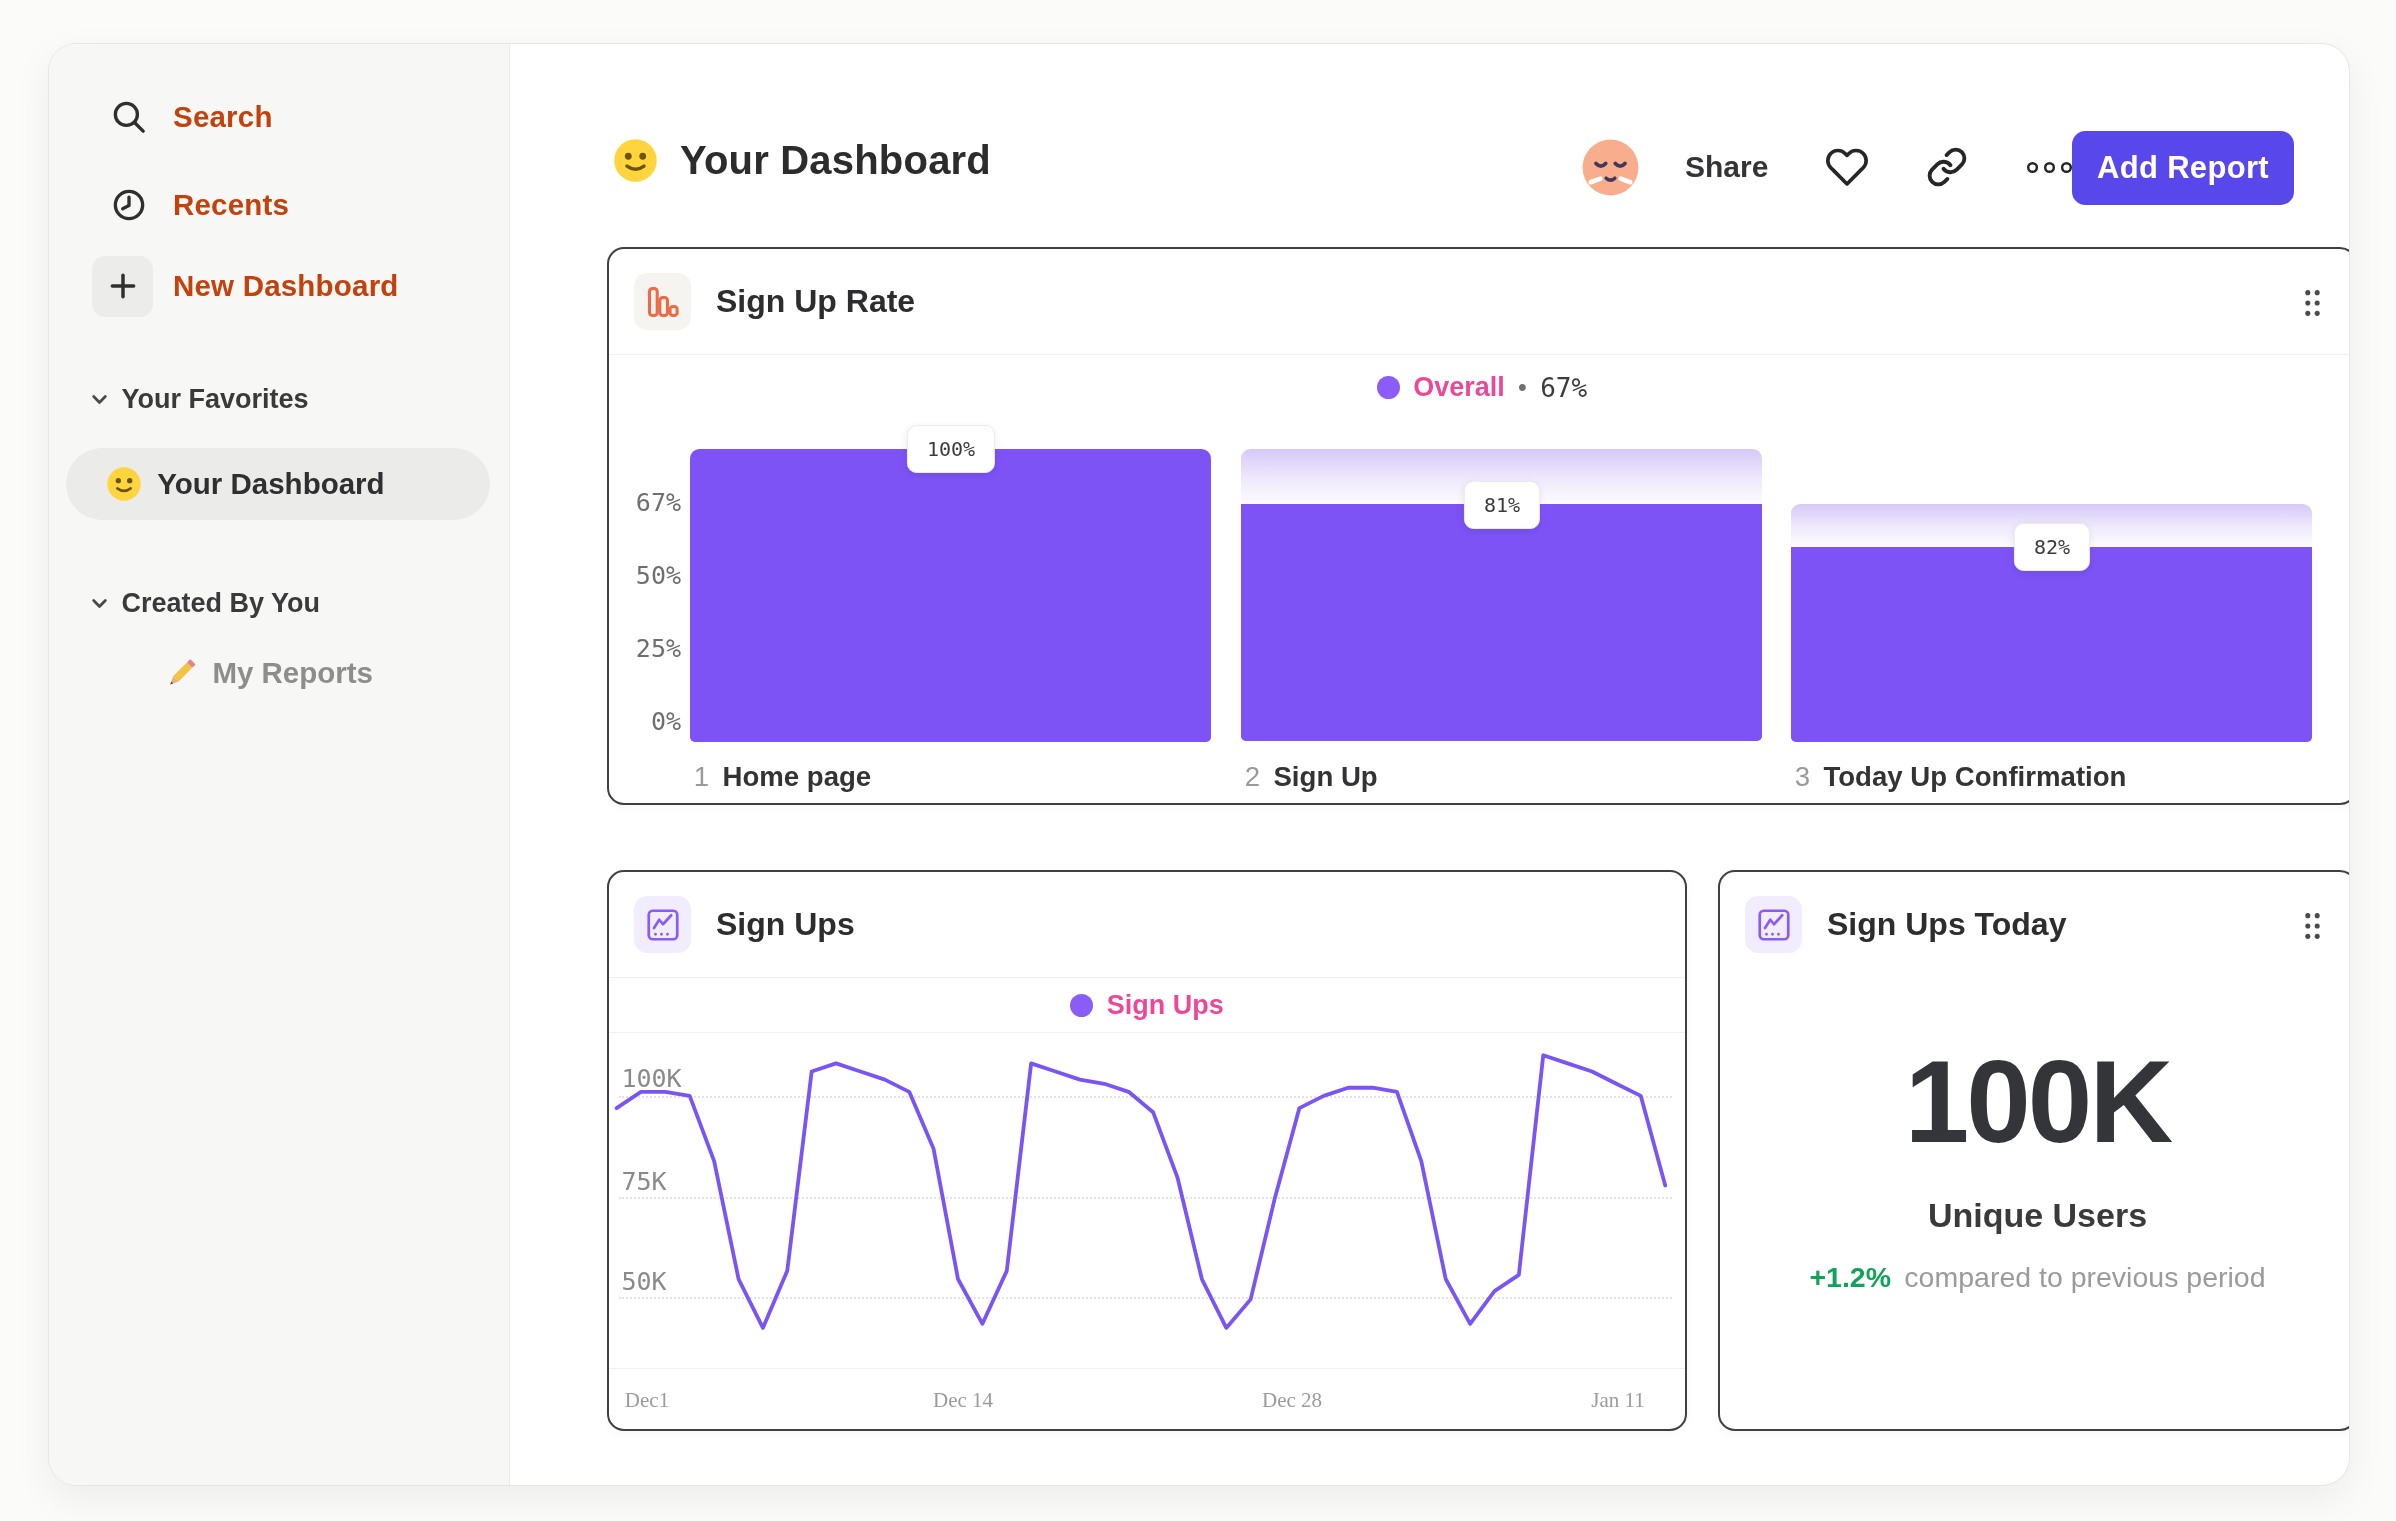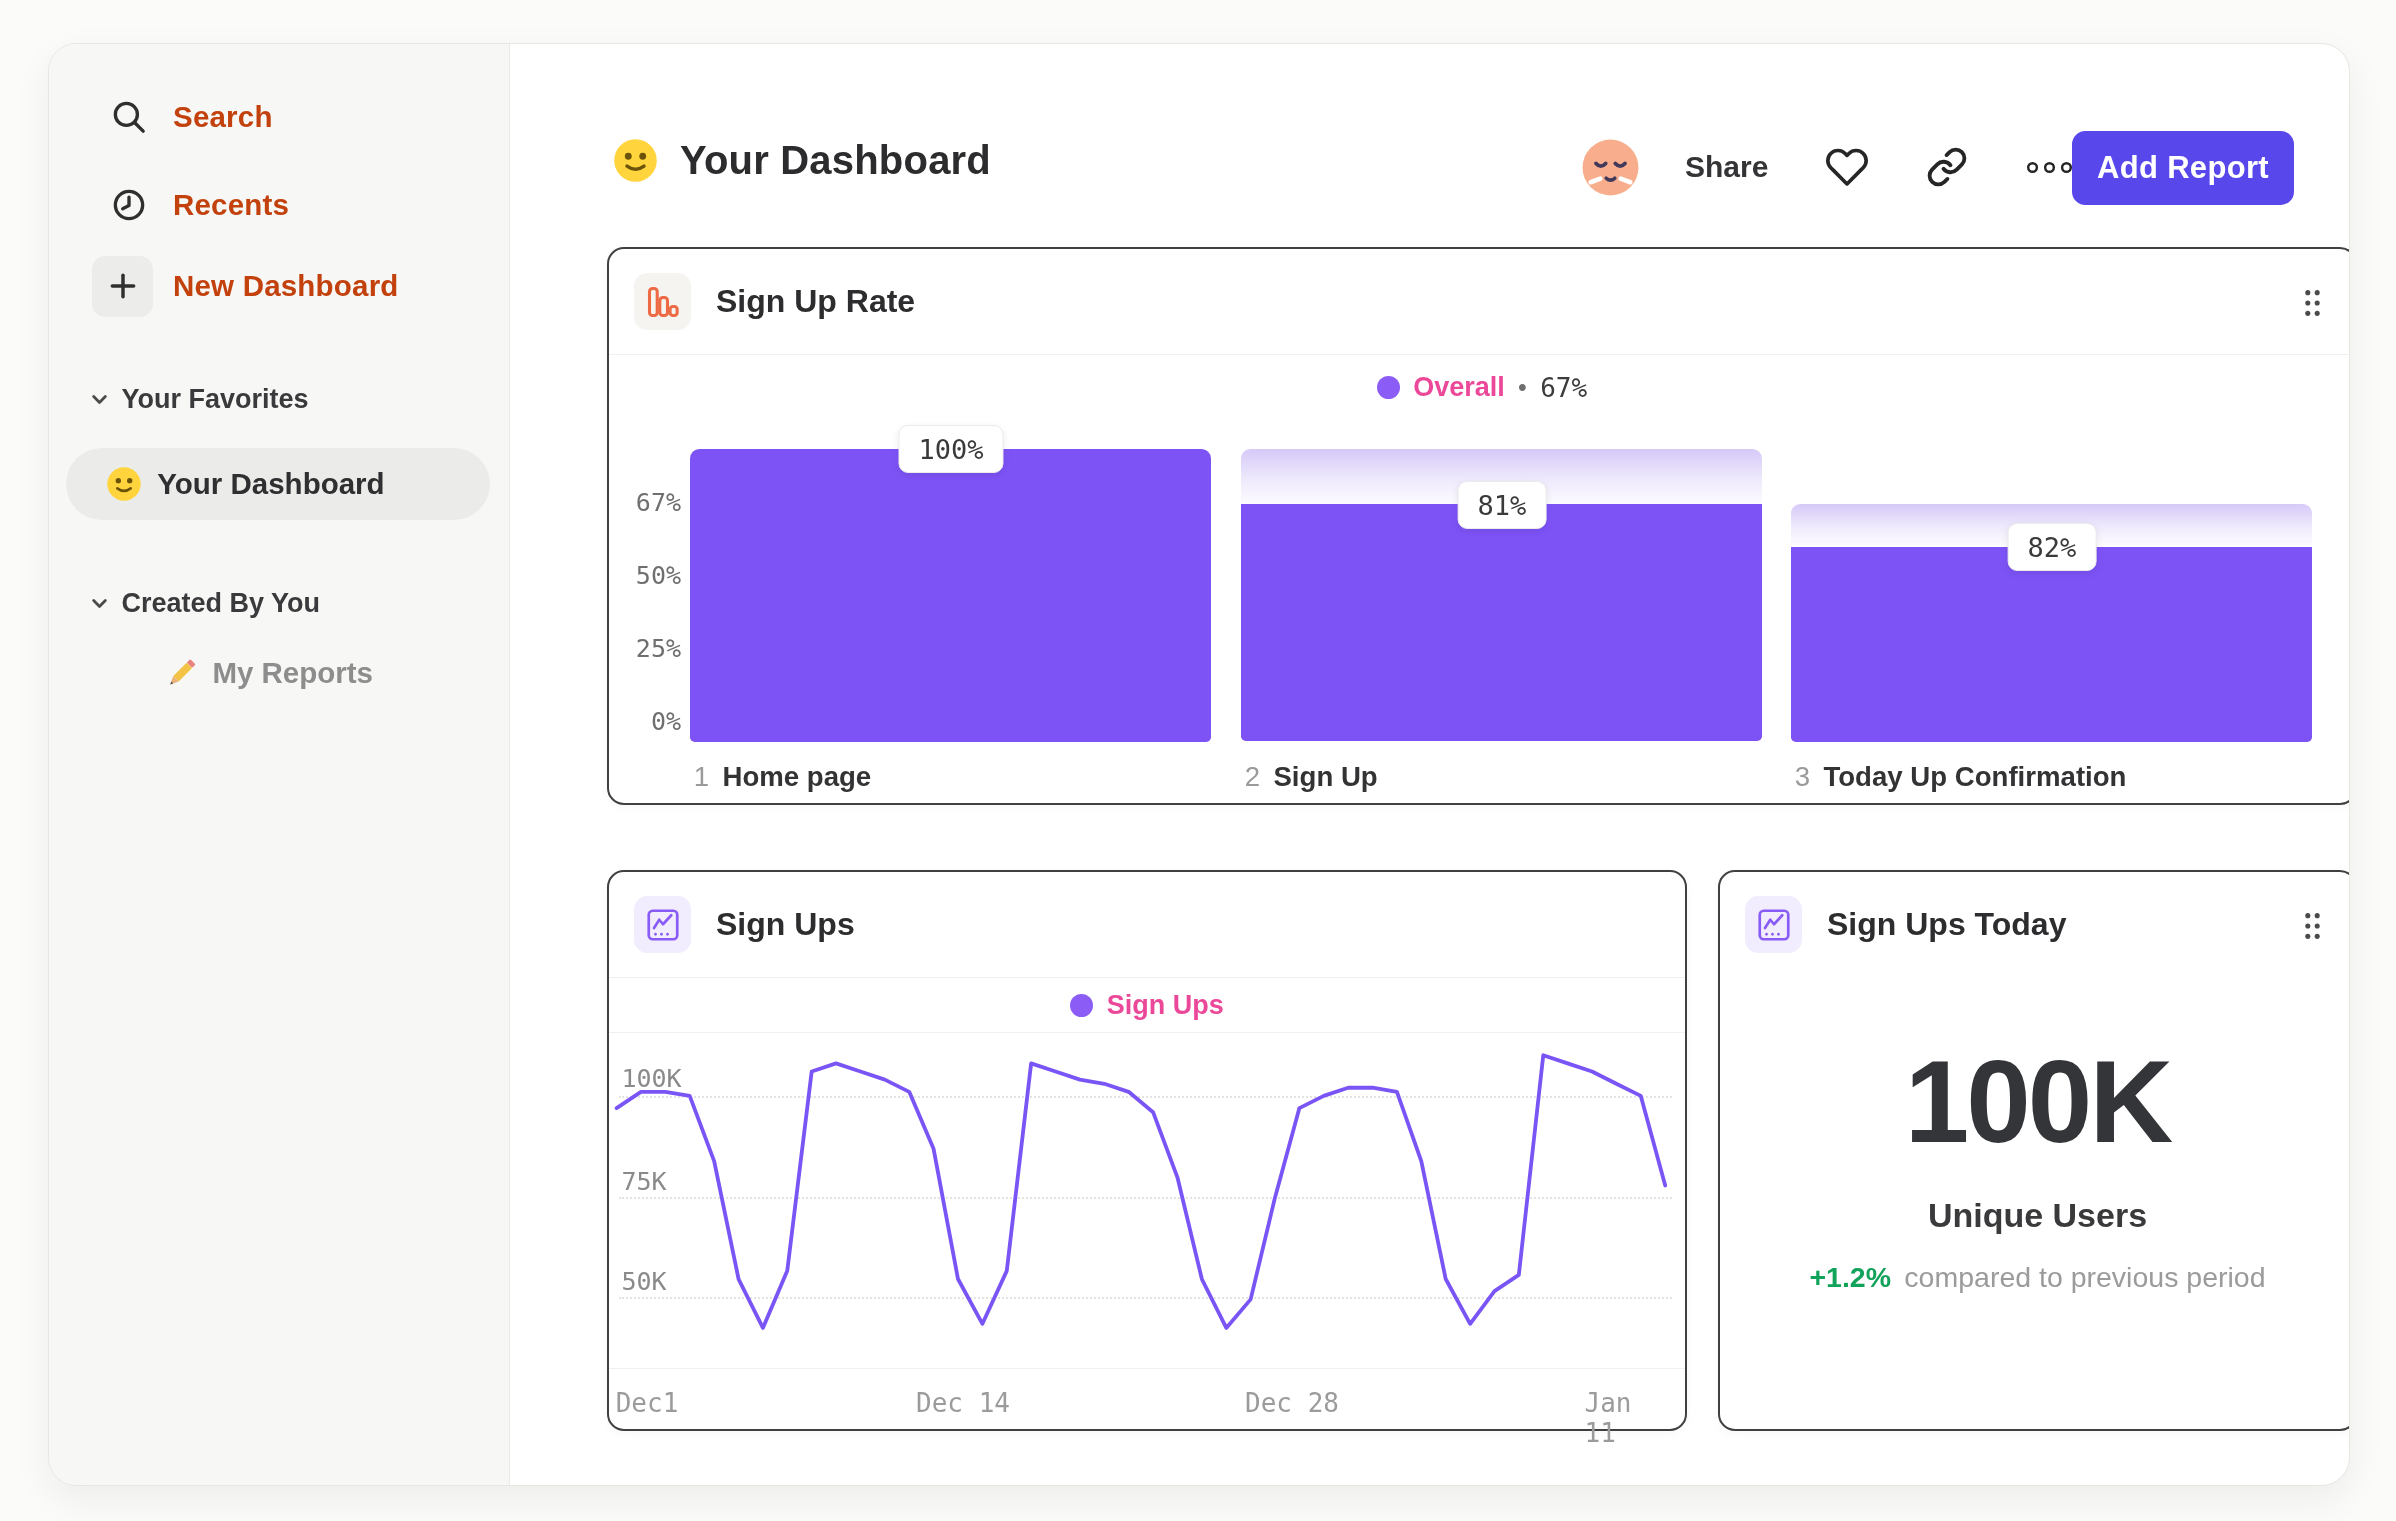--- a/index.html
+++ b/index.html
@@ -58,30 +58,30 @@
   .legend-sep { font-size:25px; color:#6f6f6f; }
   .legend-val { font-size:26px; color:#3c3c3c; }
   .ytick { position:absolute; width:72px; text-align:right; font-size:25px; color:#6f6f6f; height:27px; line-height:27px; }
   .funnel-col { position:absolute; top:0; width:521px; height:558px; }
   .bar-fill { position:absolute; left:0; width:521px; bottom:66px; background:#7d53f6; border-radius:9.5px 9.5px 4.8px 4.8px; }
   .bar-cap { position:absolute; left:0; width:521px; border-radius:9.5px 9.5px 0 0;
     background:linear-gradient(180deg,#d6c9f8 0%, #efeafc 55%, #fdfcff 100%); }
   .bar-cap + .bar-fill { border-radius:0 0 4.8px 4.8px; }
   .chip { position:absolute; left:261px; transform:translateX(-50%); height:48px; padding:0 19px;
     background:#fff; border:1px solid #ececec; border-radius:9.5px; box-shadow:0 2.9px 7.6px rgba(0,0,0,.08);
-    display:flex; align-items:center; font-size:27px; color:#3a3a3a; white-space:nowrap; }
+    display:flex; align-items:center; font-size:20px; color:#3a3a3a; white-space:nowrap; }
   .step-label { position:absolute; top:512px; left:3.8px; display:flex; align-items:center; gap:13.3px; }
   .step-num { font-size:27.6px; color:#9a9a9a; }
   .step-name { font-size:27.6px; font-weight:700; color:#333335; }
 
   
   #line-card { left:558px; top:826px; width:1080px; height:561px; }
   .gridline { position:absolute; left:9.5px; right:13.3px; height:0; border-top:2.9px dotted #e3e3e1; }
   .lc-ytick { position:absolute; left:12.4px; font-size:25px; color:#8a8a8a; height:27px; line-height:27px; }
-  .lc-xtick { position:absolute; transform:translateX(-50%); font-size:26px; color:#9b9b9b; top:516px; }
+  .lc-xtick { position:absolute; transform:translateX(-50%); font-size:21px; color:#9b9b9b; top:516px;font-family:Liberation Serif, serif; }
   #line-svg { position:absolute; left:0; top:160px; width:1080px; height:337px; overflow:visible; }
 
   
   #metric-card { left:1669px; top:826px; width:639px; height:561px; }
   .metric-value { position:absolute; left:0; right:0; top:145px; height:171px; text-align:center;
     font-size:116px; font-weight:700; letter-spacing:-2.9px; color:#333539; line-height:171px; }
   .metric-label { position:absolute; left:0; right:0; top:320px; height:46px; text-align:center;
     font-size:34px; font-weight:700; color:#3a3a3c; line-height:46px; }
   .metric-delta { position:absolute; left:0; right:0; top:384px; height:42px; display:flex;
     justify-content:center; align-items:center; gap:13.3px; }

